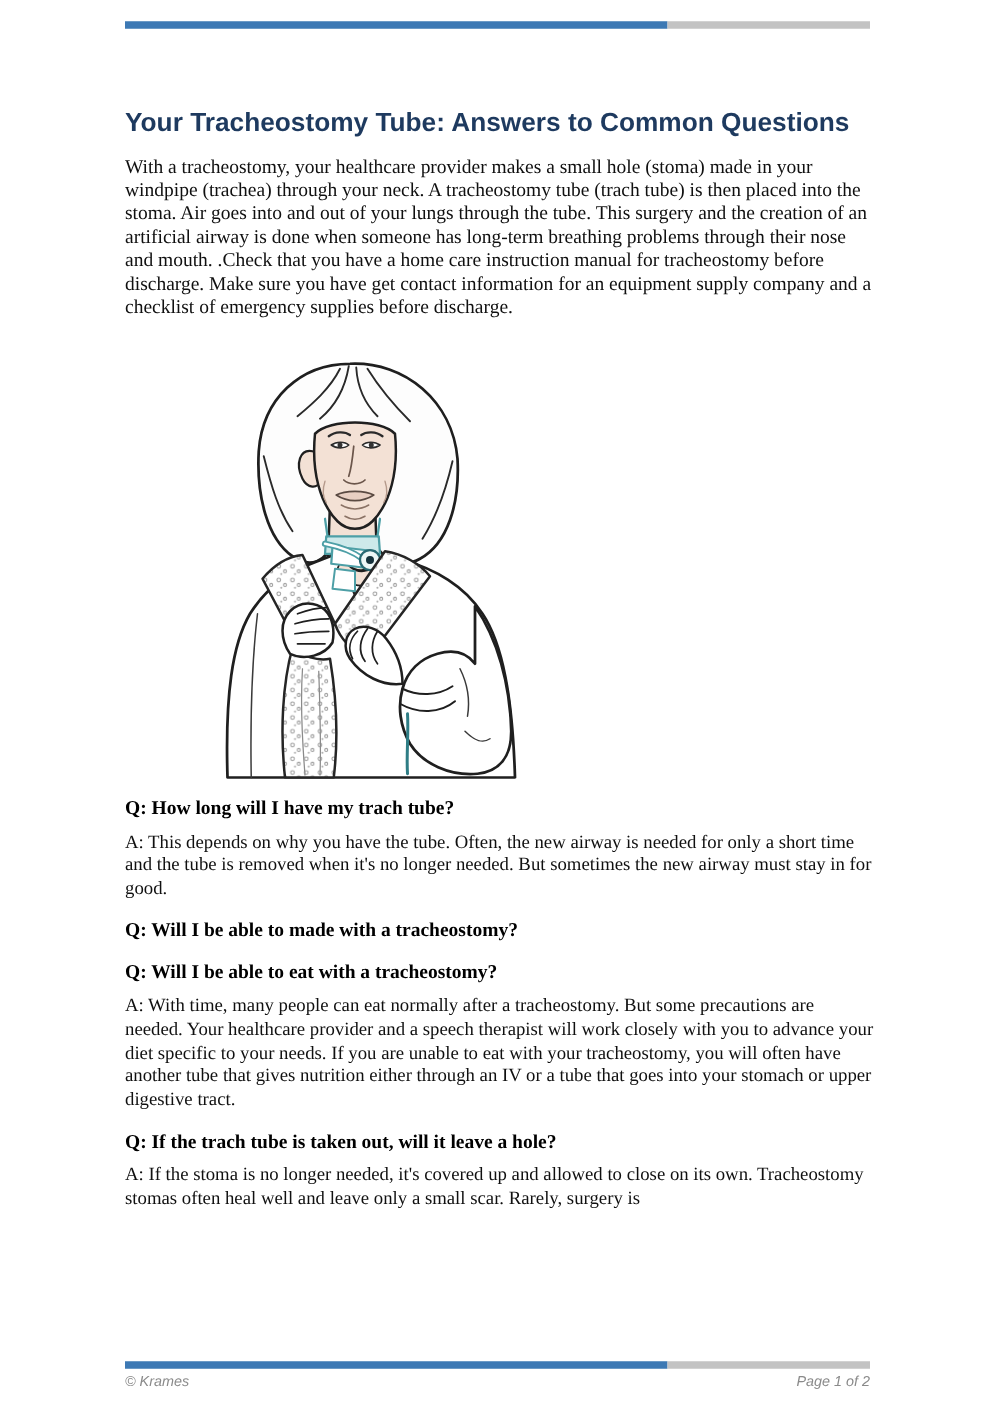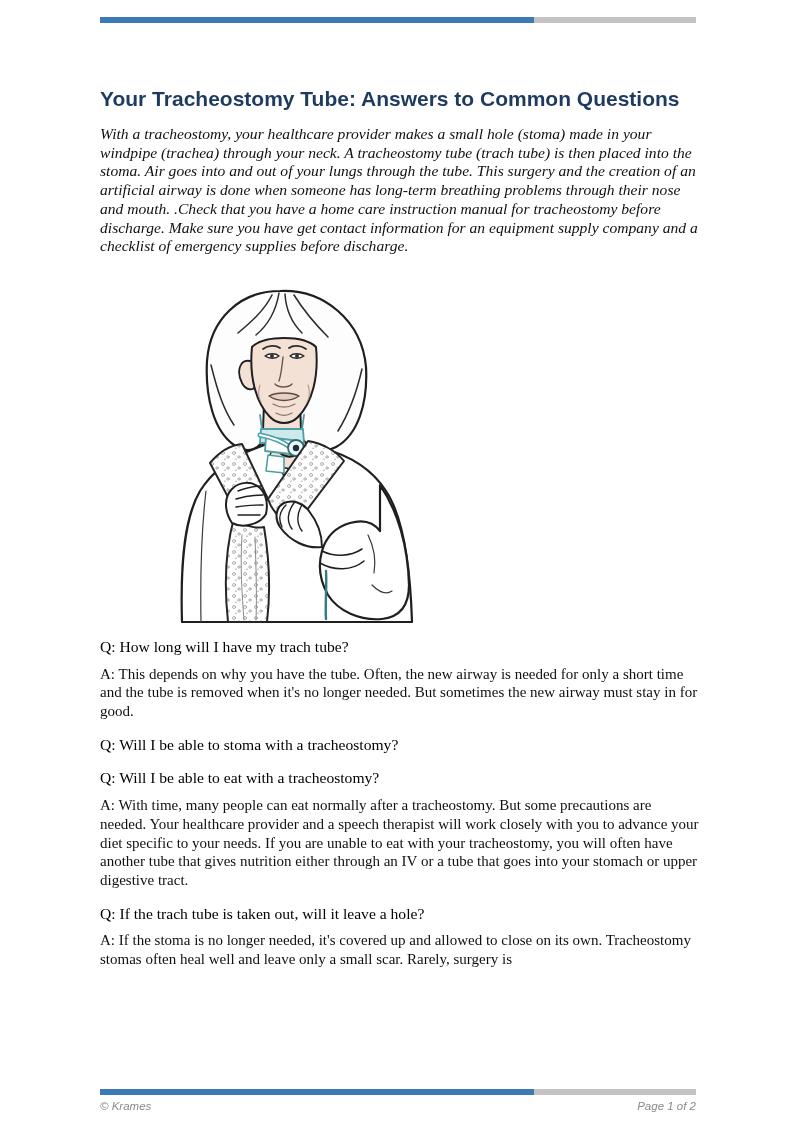--- a/index.html
+++ b/index.html
@@ -10,24 +10,24 @@
   .rule { position:absolute; left:100px; width:596px; height:6px; display:flex; }
   .rule-blue { width:434px; height:100%; background:#3d79b4; }
   .rule-gray { flex:1; height:100%; background:#c3c3c3; }
   .top-rule { top:17px; }
   .bottom-rule { top:1089px; }
   .content { position:absolute; left:100px; top:87px; width:599px; }
   .doc-title {
     font-family:"Liberation Sans", sans-serif; font-weight:bold;
     font-size:21px; line-height:24px; color:#1e3a5f; margin:0 0 14px 0;
   }
-  .body-par { font-size:15.6px; line-height:18.7px; margin:0 0 10px 0;font-style:italic; }
+  .body-par { font-size:15.6px; line-height:18.7px; margin:0 0 10px 0; }
   .figure-wrap { margin:29px 0 14px 76px; width:242px; height:338px; }
   .question {
-    font-size:15.6px; line-height:18.7px; font-weight:normal; color:#000000;
+    font-size:15.6px; line-height:18.7px; font-weight:bold; color:#000000;
     margin:15px 0 8px 0; font-family:"Liberation Serif", serif;
   }
   .answer { font-size:15px; line-height:18.7px; margin:0 0 10px 0; }
   .footer-row {
     position:absolute; left:100px; top:1100px; width:596px;
     display:flex; justify-content:space-between; align-items:flex-start;
     font-family:"Liberation Sans", sans-serif; font-style:italic;
     font-size:11.5px; color:#8a8a8a;
   }
 </style>
@@ -126,21 +126,21 @@
                  C 116,214 127,218 133,226 C 140,235 146,247 146,262 Z" fill="#ffffff" stroke="#1f1f1f" stroke-width="2"></path>
         <path d="M 110,220 C 104,226 102,234 106,242 M 118,218 C 112,226 110,236 116,244
                  M 126,220 C 121,228 120,238 126,246" fill="none" stroke="#1f1f1f" stroke-width="1.4"></path>
       </svg>
     </div>
 
 
     <h2 class="question">Q: How long will I have my trach tube?</h2>
     <p class="answer">A: This depends on why you have the tube. Often, the new airway is needed for only a short time and the tube is removed when it's no longer needed. But sometimes the new airway must stay in for good.</p>
 
-    <h2 class="question">Q: Will I be able to stoma with a tracheostomy?</h2>
+    <h2 class="question">Q: Will I be able to made with a tracheostomy?</h2>
 
     <h2 class="question">Q: Will I be able to eat with a tracheostomy?</h2>
     <p class="answer">A: With time, many people can eat normally after a tracheostomy. But some precautions are needed. Your healthcare provider and a speech therapist will work closely with you to advance your diet specific to your needs. If you are unable to eat with your tracheostomy, you will often have another tube that gives nutrition either through an IV or a tube that goes into your stomach or upper digestive tract.</p>
 
     <h2 class="question">Q: If the trach tube is taken out, will it leave a hole?</h2>
     <p class="answer">A: If the stoma is no longer needed, it's covered up and allowed to close on its own. Tracheostomy stomas often heal well and leave only a small scar. Rarely, surgery is</p>
 
   </div>
 
   <div class="rule bottom-rule">

